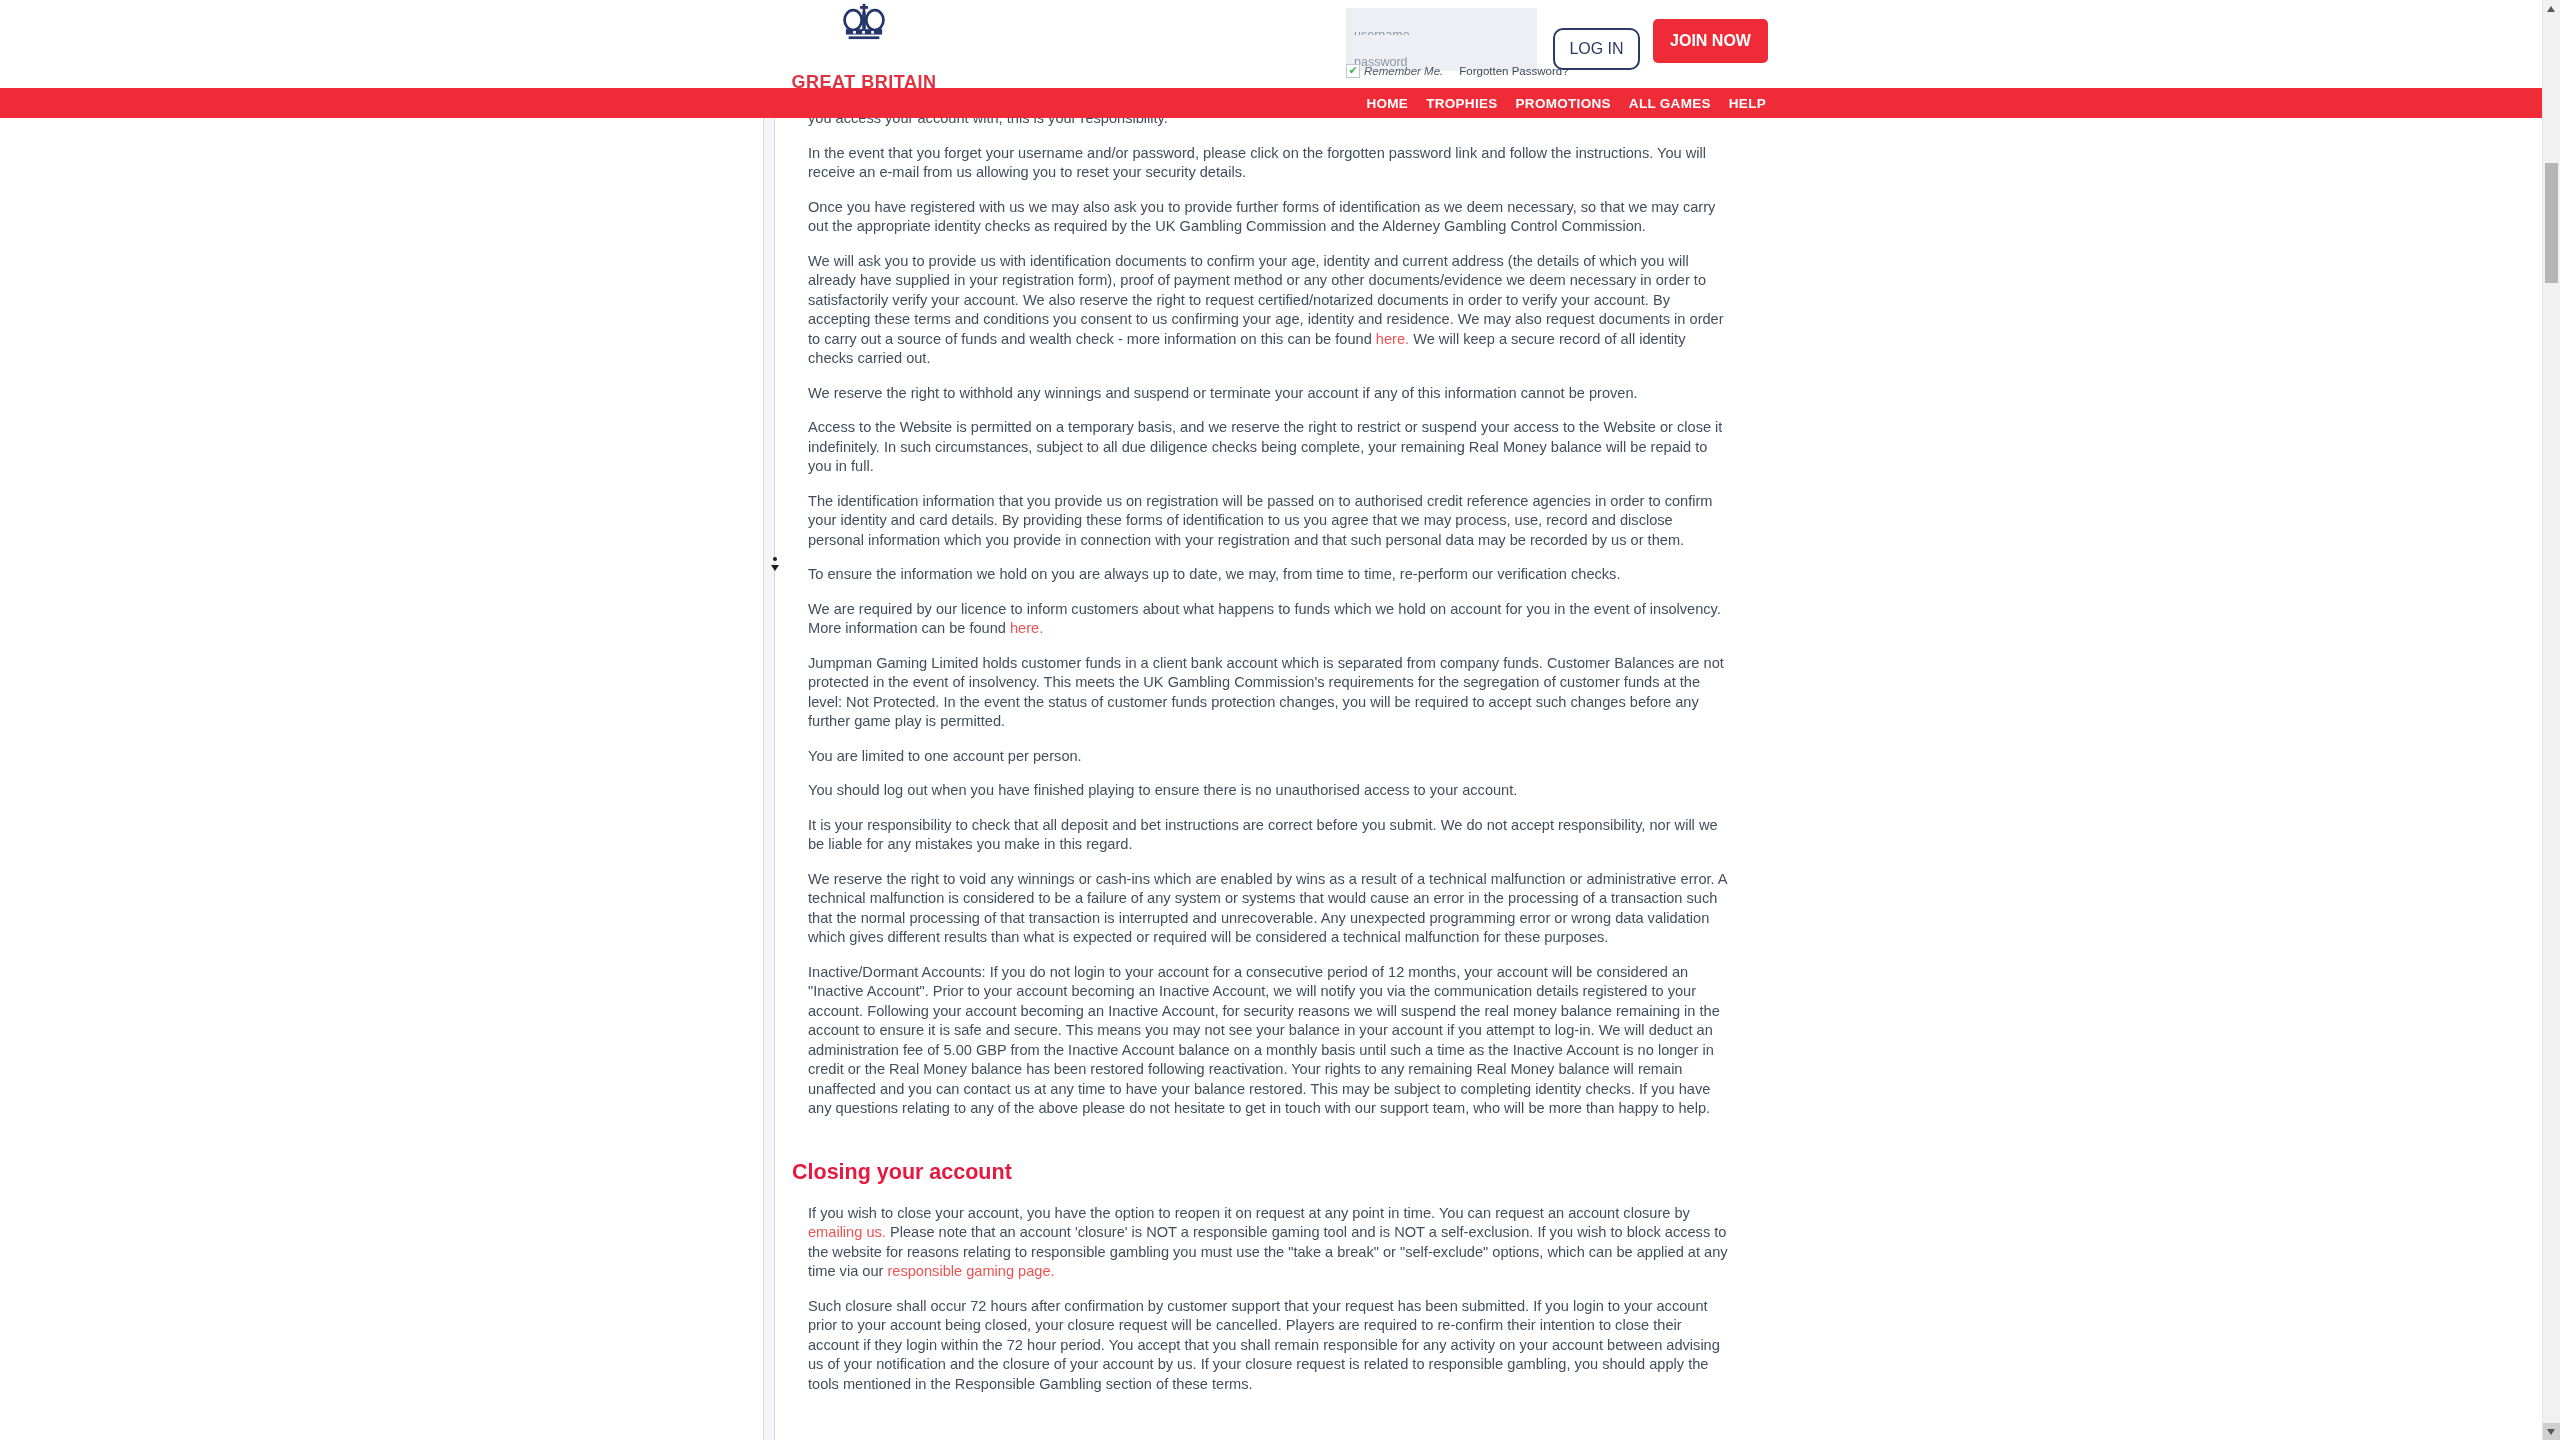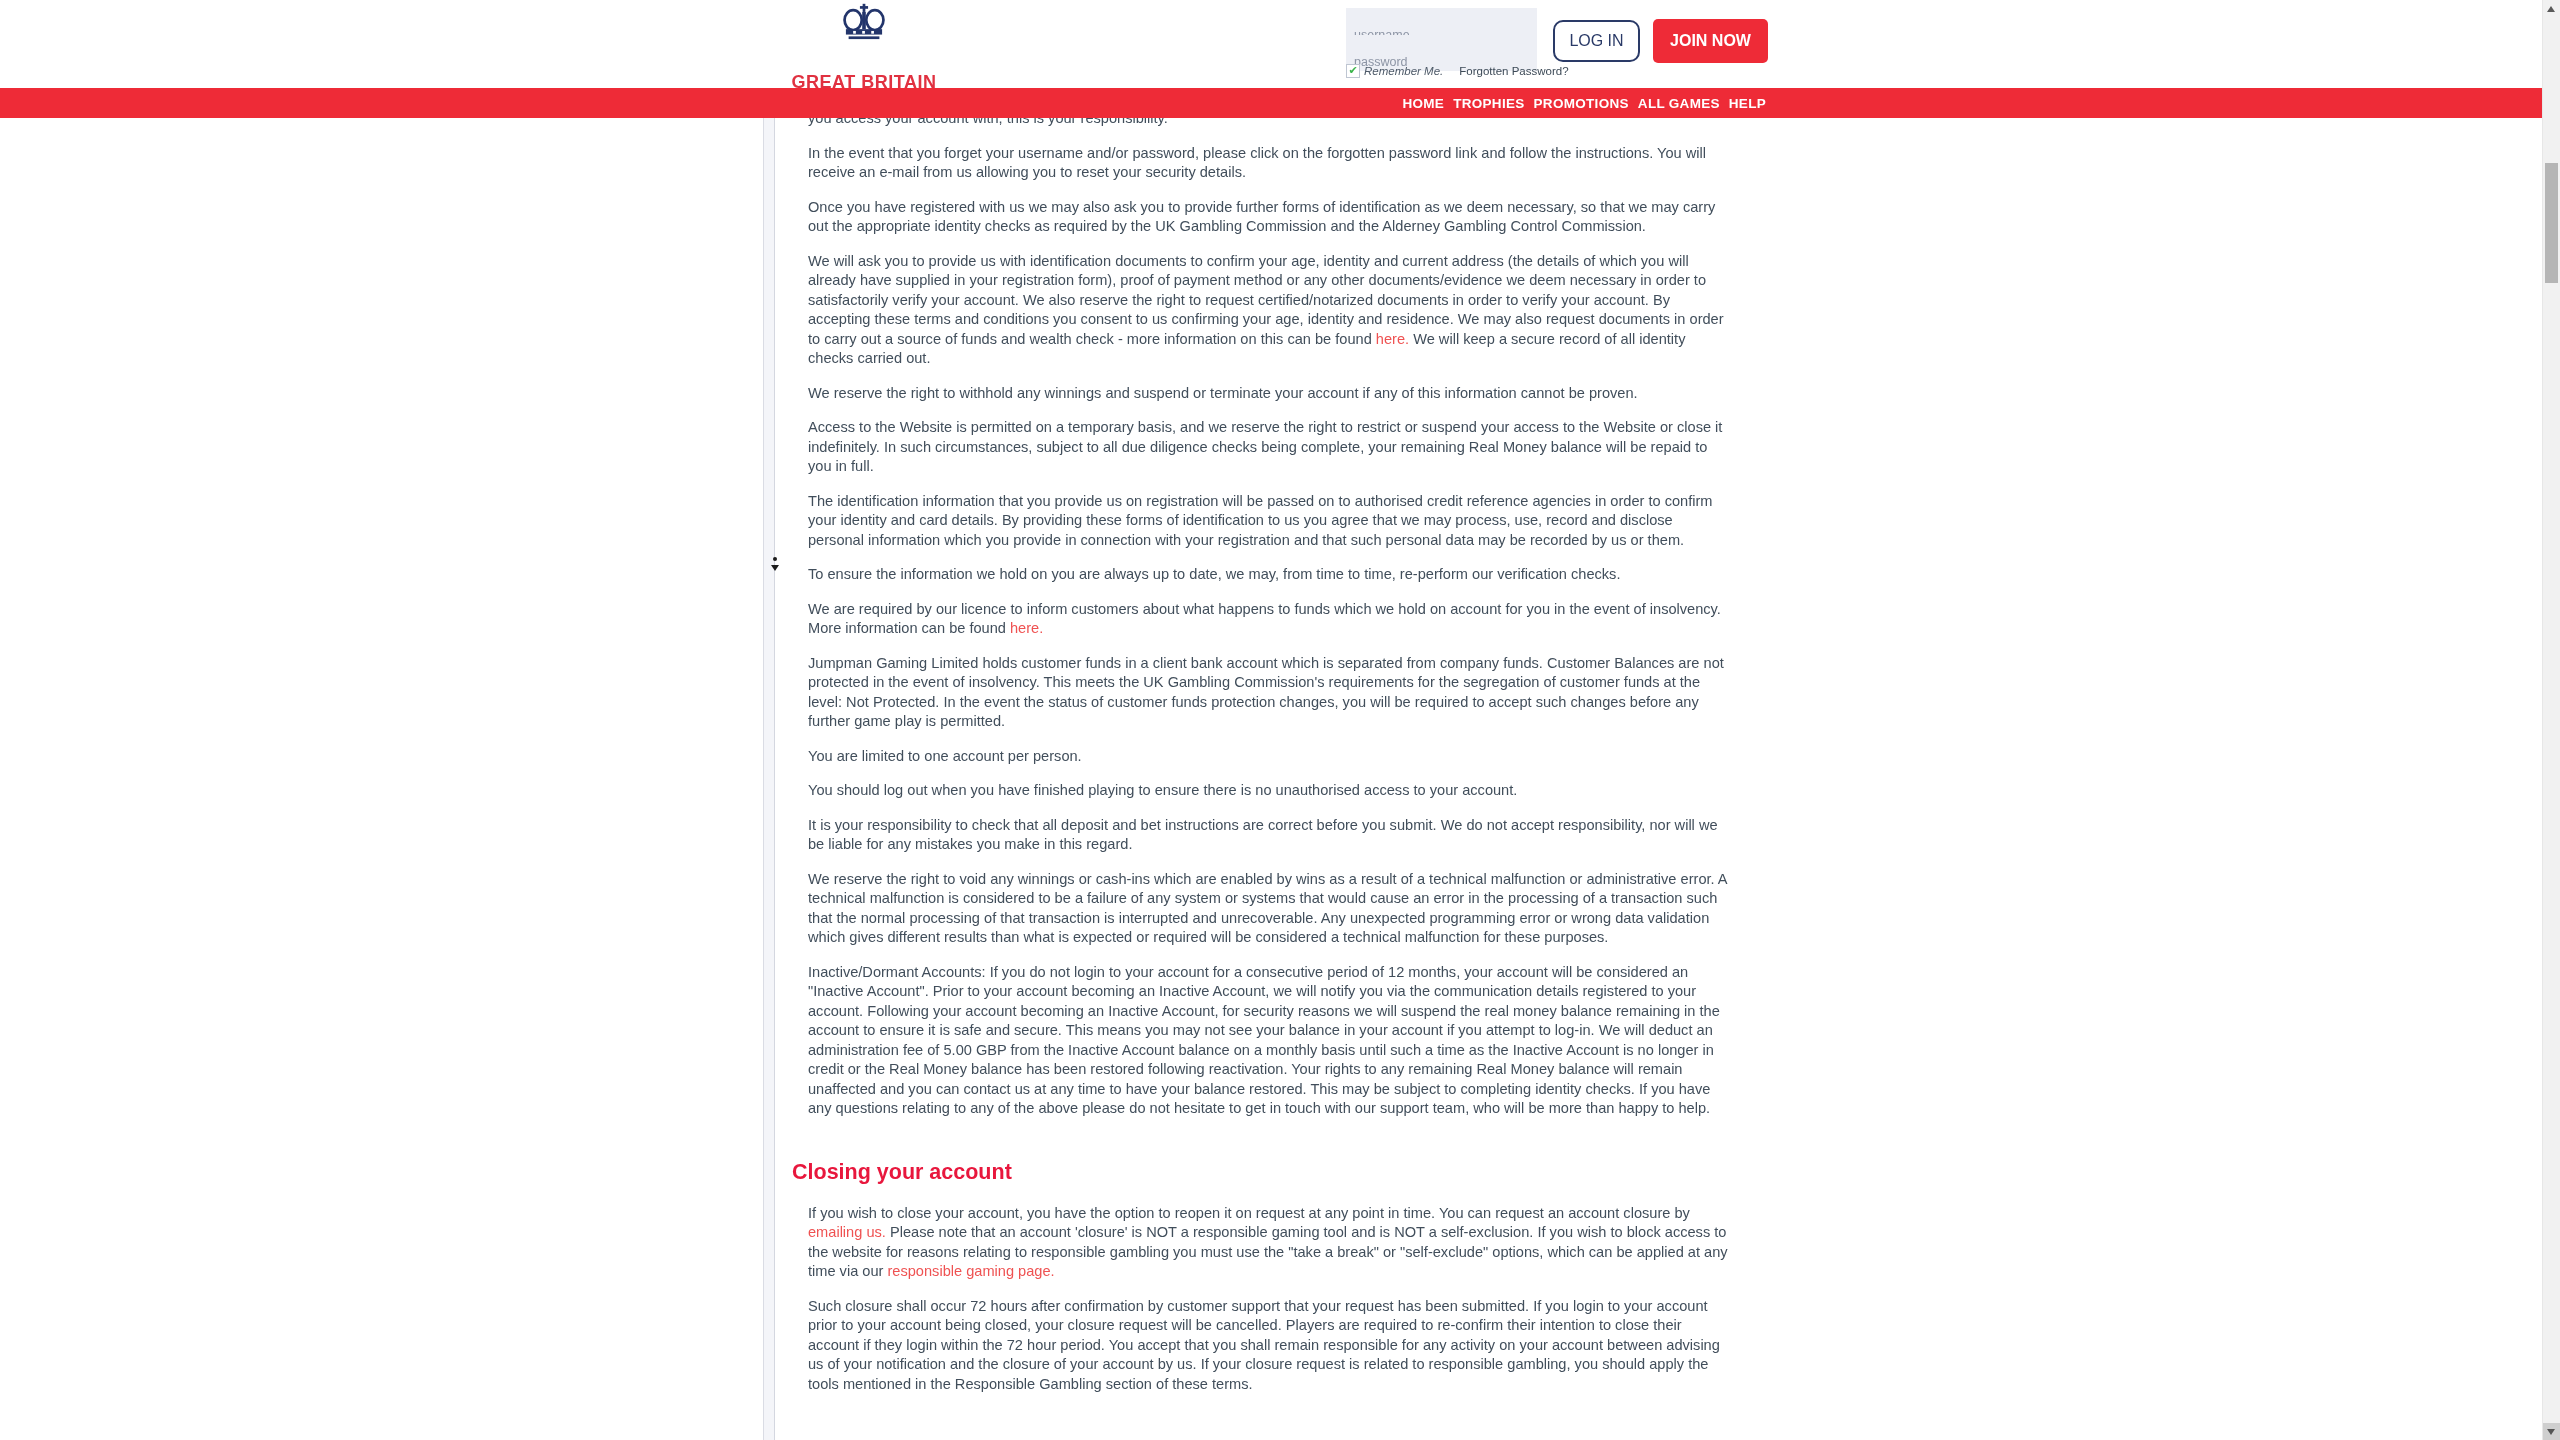--- a/index.html
+++ b/index.html
@@ -16,30 +16,30 @@
   .field{position:absolute;width:183px;height:18px;background:#edeff5;border:none;outline:none;
          font-family:"Liberation Sans",sans-serif;font-size:12.5px;color:#5d6675;padding:18px 0 0 8px;}
   .field::placeholder{color:#8d95a5;opacity:1;}
   #username-field{left:1346px;top:8px;}
   #password-field{left:1346px;top:35px;}
   .remember-row{position:absolute;left:1346px;top:64px;height:14px;display:flex;align-items:center;}
   .checkbox{display:inline-block;width:12px;height:12px;background:#fff;border:1px solid #bfc6d2;
             font-size:11px;line-height:11px;text-align:center;color:#3cb54b;cursor:pointer;}
   .remember-label{font-size:11.5px;font-style:italic;color:#4e5a68;margin-left:4px;}
   .forgot-link{font-size:11.5px;color:#3d4a57;margin-left:16px;cursor:pointer;}
-  .login-btn{position:absolute;left:1553px;top:20px;width:87px;height:42px;background:#fff;
+  .login-btn{position:absolute;left:1553px;top:28px;width:87px;height:42px;background:#fff;
              border:2px solid #2a3a67;border-radius:10px;color:#2a3a67;font-size:16px;font-weight:500;
              font-family:"Liberation Sans",sans-serif;cursor:pointer;}
   .join-btn{position:absolute;left:1653px;top:19px;width:115px;height:44px;background:#ee2b37;border:none;
             border-radius:5px;color:#fff;font-size:16px;font-weight:bold;
             font-family:"Liberation Sans",sans-serif;cursor:pointer;}
   
   .navbar{position:absolute;left:0;top:88px;width:2560px;height:30px;background:#ee2b37;}
   .nav-items{position:absolute;left:1340px;top:88px;width:426px;height:30px;display:flex;
-             justify-content:flex-end;align-items:center;gap:9px;}
+             justify-content:flex-end;align-items:center;gap:18px;}
   .nav-item{color:#fff;font-size:13.5px;font-weight:bold;letter-spacing:.3px;cursor:pointer;white-space:nowrap;}
   
   .content-track{position:absolute;left:763px;top:118px;width:10px;height:1322px;background:#f4f5f9;
                  border-left:1px solid #dadce4;border-right:1px solid #d4d7e0;}
   .track-icon{position:absolute;left:769px;top:556px;width:12px;height:20px;}
   .track-dot{position:absolute;left:4px;top:1px;width:4px;height:4px;border-radius:50%;background:#1c1c1c;}
   .track-tri{position:absolute;left:2px;top:9px;width:0;height:0;
              border-left:4px solid transparent;border-right:4px solid transparent;border-top:6px solid #1c1c1c;}
   .terms{position:absolute;left:792px;top:118px;width:952px;height:1322px;overflow:hidden;}
   .para{margin:15px 16px;font-size:14.6px;line-height:19.5px;color:#414e5b;}

